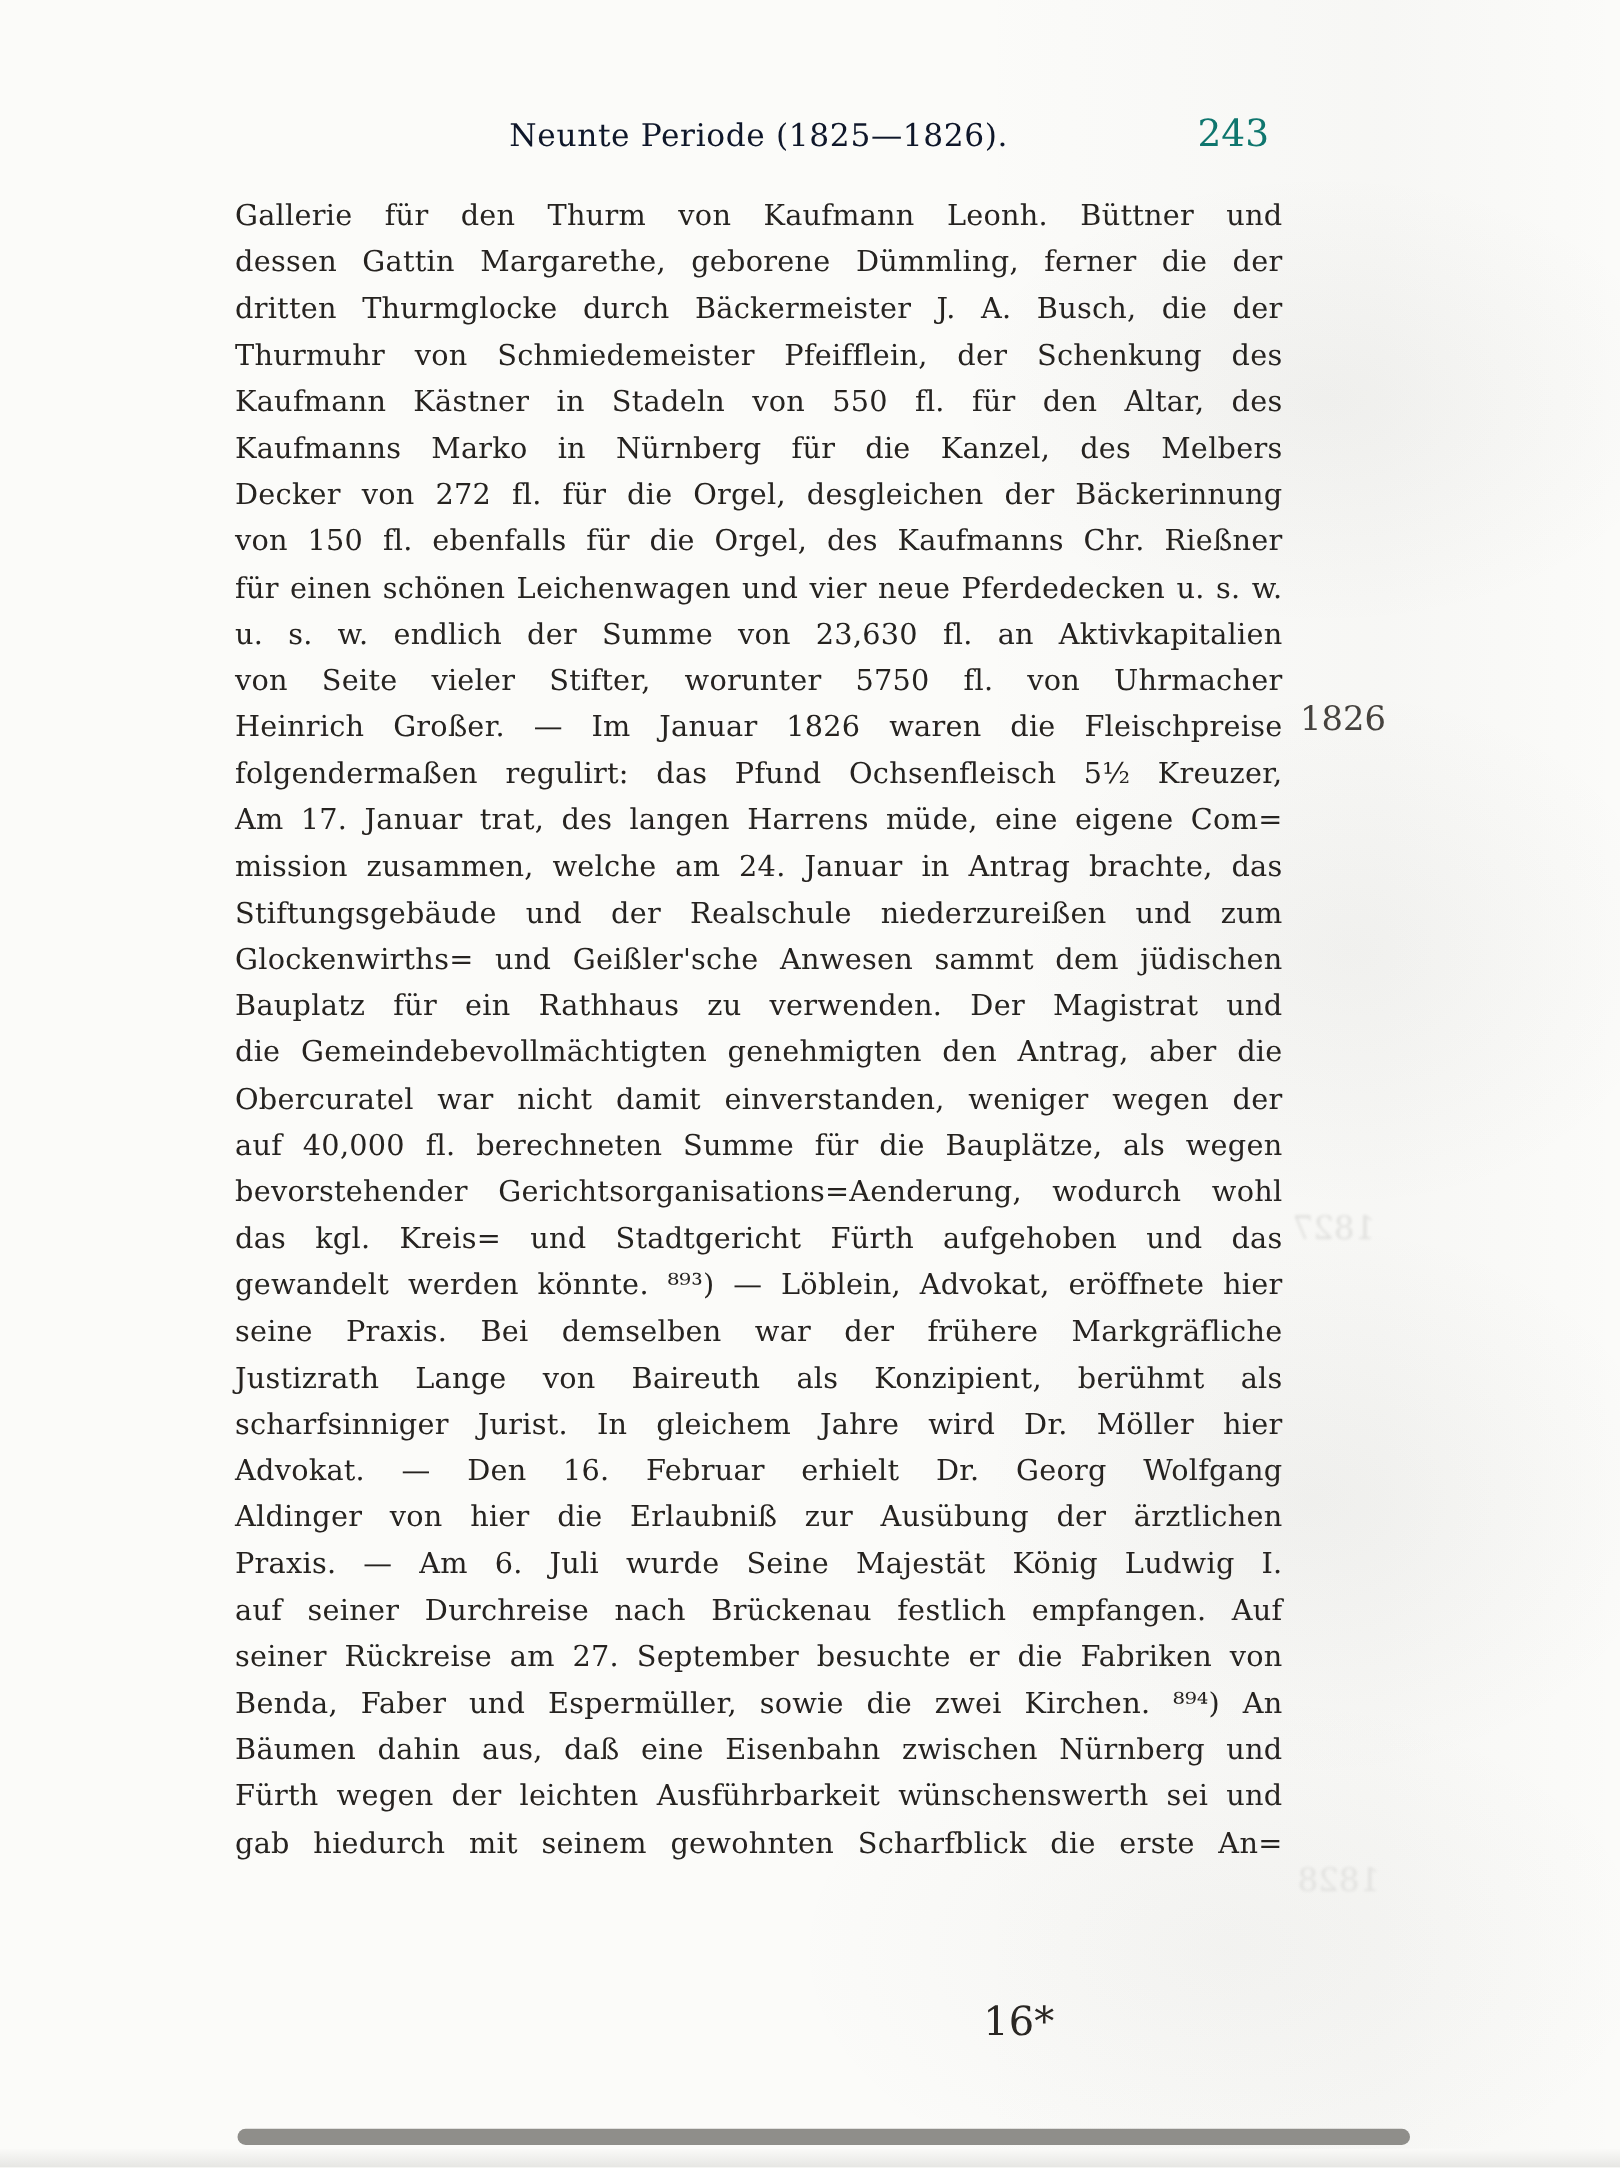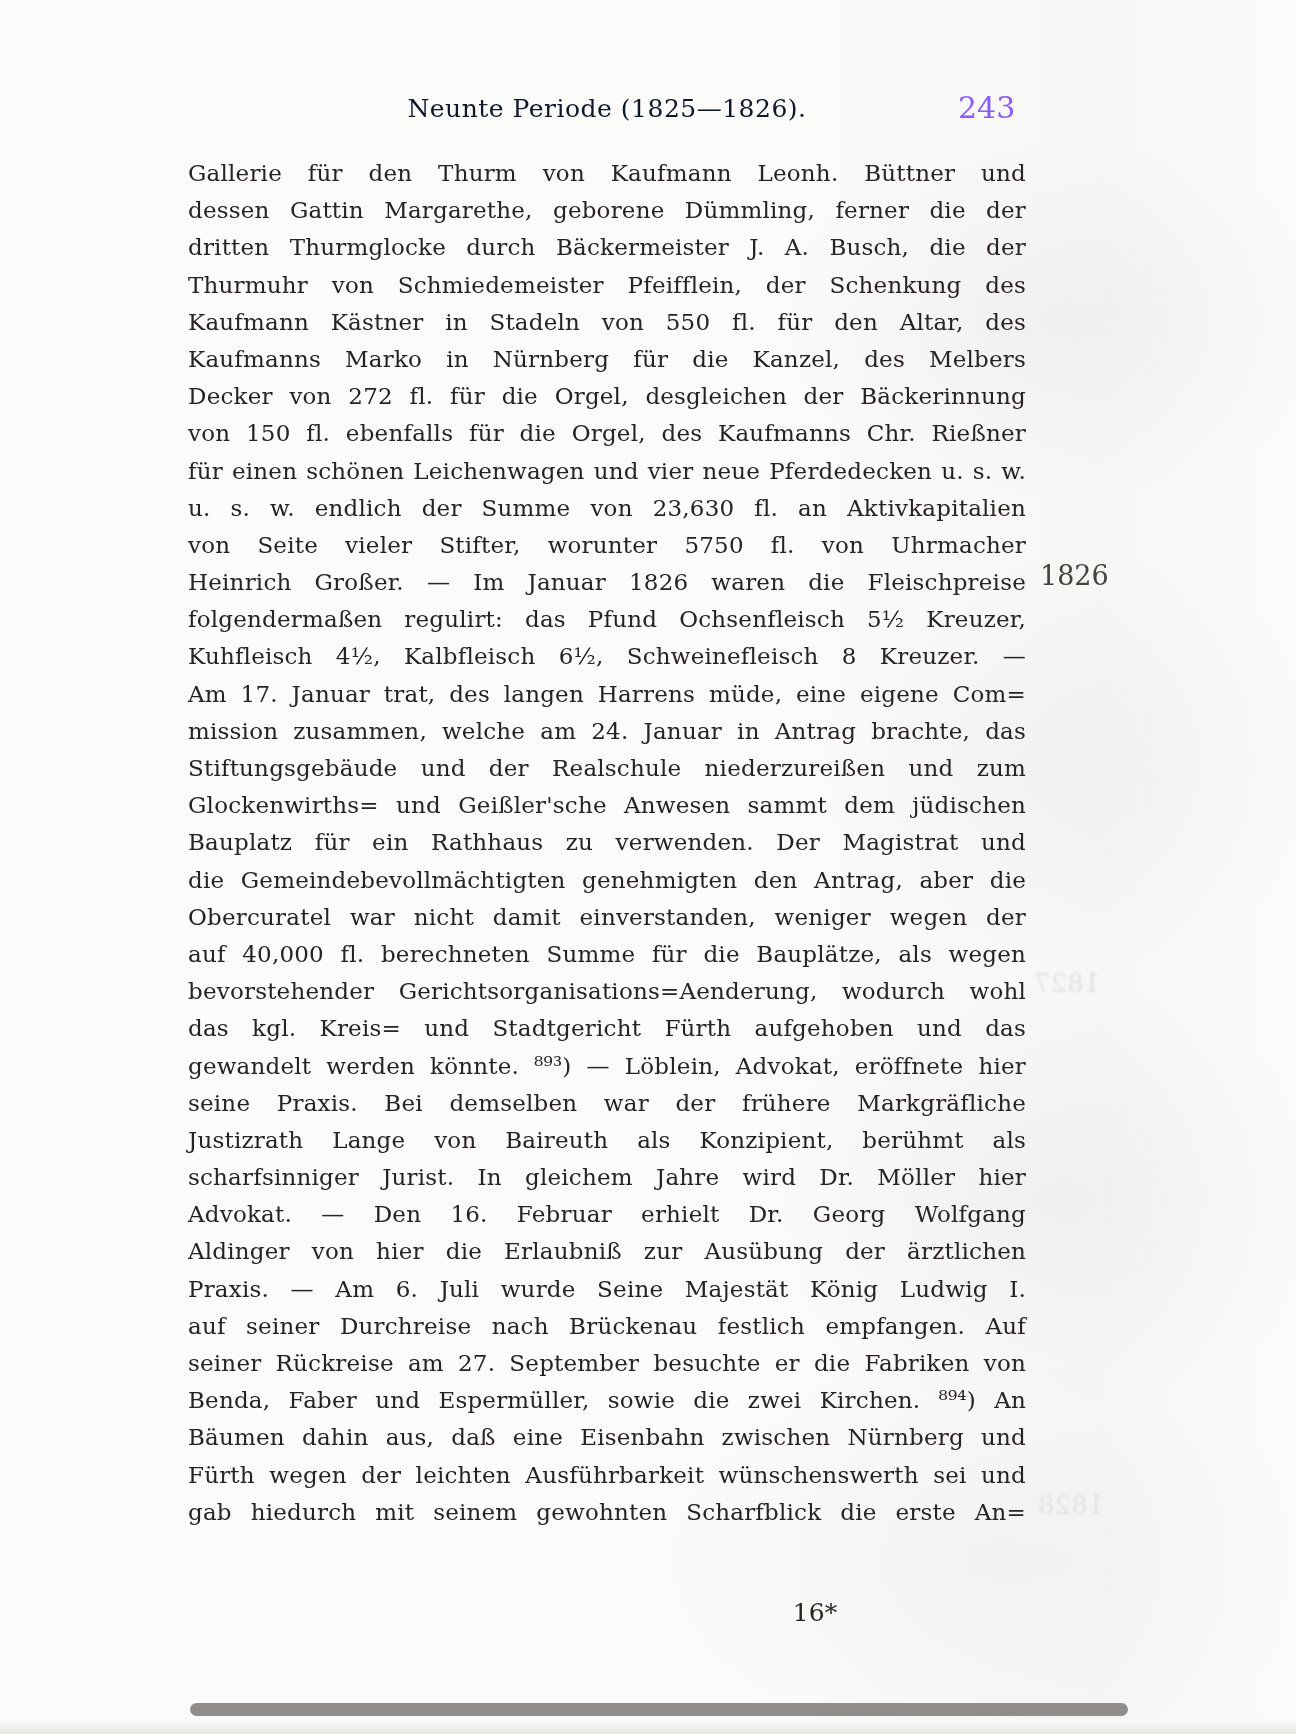--- a/index.html
+++ b/index.html
@@ -27,21 +27,21 @@
     text-align:center;
     font-size:25px;
     letter-spacing:0.5px;
     color:#0f172a;
   }
   .page-number{
     position:absolute;
     left:958px;top:90px;width:70px;
     text-align:left;
     font-size:30px;
-    color:#8b5cf6;
+    color:#0f766e;
   }
   .body-text{
     position:absolute;
     left:188px;top:155px;width:838px;
   }
   .body-text .line{
     height:37.2px;
     line-height:37.2px;
     font-size:23px;
     text-align:justify;
@@ -61,21 +61,21 @@
     color:#6a6a66;
     transform:scaleX(-1);
     filter:blur(1.2px);
   }
   .bleed-1{left:1034px;top:968px;opacity:0.16;}
   .bleed-2{left:1038px;top:1490px;opacity:0.13;}
   .signature-mark{
     position:absolute;
     left:770px;top:1598px;width:90px;
     text-align:center;
-    font-size:25px;
+    font-size:32px;
     color:#2a2723;
   }
   .scan-bar{
     position:absolute;
     left:190px;top:1703px;width:938px;height:13px;
     background:#84837f;
     border-radius:7px;
     filter:blur(0.6px);
     opacity:0.9;
   }
@@ -103,21 +103,20 @@
     <div class="line">Thurmuhr von Schmiedemeister Pfeifflein, der Schenkung des</div>
     <div class="line">Kaufmann Kästner in Stadeln von 550 fl. für den Altar, des</div>
     <div class="line">Kaufmanns Marko in Nürnberg für die Kanzel, des Melbers</div>
     <div class="line">Decker von 272 fl. für die Orgel, desgleichen der Bäckerinnung</div>
     <div class="line">von 150 fl. ebenfalls für die Orgel, des Kaufmanns Chr. Rießner</div>
     <div class="line">für einen schönen Leichenwagen und vier neue Pferdedecken u. s. w.</div>
     <div class="line">u. s. w. endlich der Summe von 23,630 fl. an Aktivkapitalien</div>
     <div class="line">von Seite vieler Stifter, worunter 5750 fl. von Uhrmacher</div>
     <div class="line">Heinrich Großer. — Im Januar 1826 waren die Fleischpreise</div>
     <div class="line">folgendermaßen regulirt: das Pfund Ochsenfleisch 5½ Kreuzer,</div>
-    <div class="line">Kuhfleisch 4½, Kalbfleisch 6½, Schweinefleisch 8 Kreuzer. —</div>
     <div class="line">Am 17. Januar trat, des langen Harrens müde, eine eigene Com=</div>
     <div class="line">mission zusammen, welche am 24. Januar in Antrag brachte, das</div>
     <div class="line">Stiftungsgebäude und der Realschule niederzureißen und zum</div>
     <div class="line">Glockenwirths= und Geißler'sche Anwesen sammt dem jüdischen</div>
     <div class="line">Bauplatz für ein Rathhaus zu verwenden.  Der Magistrat und</div>
     <div class="line">die Gemeindebevollmächtigten genehmigten den Antrag, aber die</div>
     <div class="line">Obercuratel war nicht damit einverstanden, weniger wegen der</div>
     <div class="line">auf 40,000 fl. berechneten Summe für die Bauplätze, als wegen</div>
     <div class="line">bevorstehender Gerichtsorganisations=Aenderung, wodurch wohl</div>
     <div class="line">das kgl. Kreis= und Stadtgericht Fürth aufgehoben und das</div>

